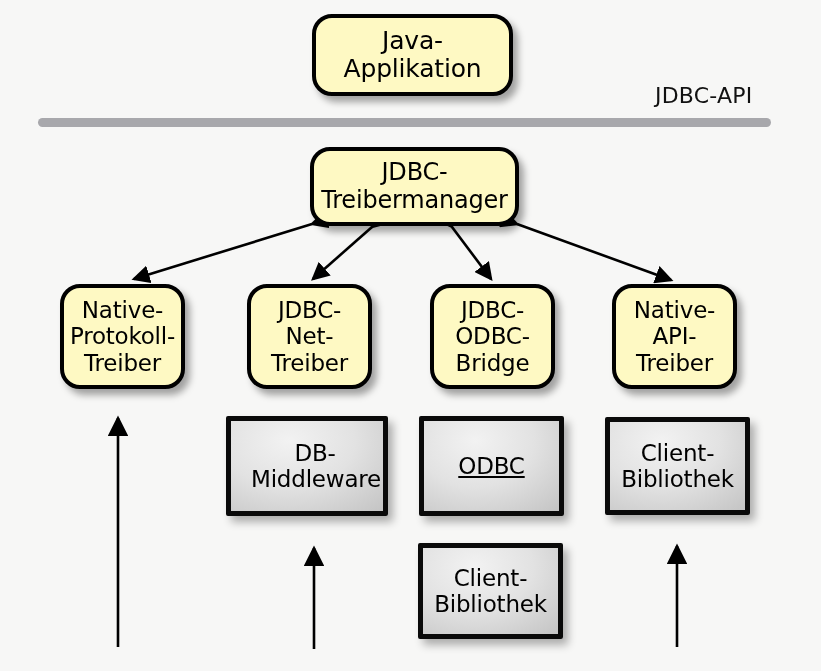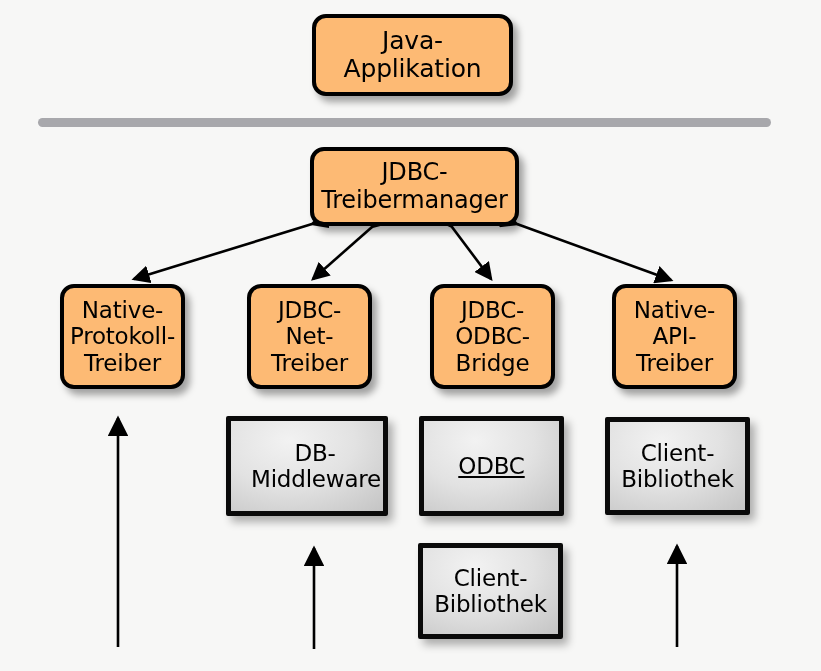--- a/index.html
+++ b/index.html
@@ -26,23 +26,23 @@
     text-align: center;
     color: #000;
     line-height: 1.14;
     letter-spacing: -0.2px;
     white-space: pre-line;
     z-index: 3;
   }
 
   
   .node.rounded {
-    background: #fdba74;
+    background: #fef9c3;
     border: 4px solid #000000;
-    border-radius: 14px;
+    border-radius: 20px;
     box-shadow: 5px 6px 7px rgba(0,0,0,0.35);
   }
 
   
   .node.flat {
     background: radial-gradient(ellipse 115% 135% at 38% 22%, #f2f2f2 0%, #e2e2e2 38%, #c9c9c9 72%, #b4b4b4 100%);
     border: 5px solid #0a0a0a;
     border-radius: 2px;
     box-shadow: 5px 6px 8px rgba(0,0,0,0.30);
   }
@@ -100,20 +100,21 @@
     <line x1="372" y1="227" x2="313" y2="279" stroke="#000" stroke-width="2.6" marker-start="url(#ah)" marker-end="url(#ah)"></line>
     <line x1="452" y1="227" x2="491" y2="279" stroke="#000" stroke-width="2.6" marker-start="url(#ah)" marker-end="url(#ah)"></line>
     <line x1="517" y1="224" x2="671" y2="280" stroke="#000" stroke-width="2.6" marker-start="url(#ah)" marker-end="url(#ah)"></line>
 
     <line x1="118" y1="647" x2="118" y2="418" stroke="#000" stroke-width="2.6" marker-end="url(#ahv)"></line>
     <line x1="314" y1="649" x2="314" y2="548" stroke="#000" stroke-width="2.6" marker-end="url(#ahv)"></line>
     <line x1="677" y1="647" x2="677" y2="546" stroke="#000" stroke-width="2.6" marker-end="url(#ahv)"></line>
   </svg>
 
   <div id="api-bar" style="left: 38px; top: 118px; width: 733px; height: 9px; background: rgb(168, 168, 172);"></div>
+  <div id="api-bar-label" style="left: 655px; top: 83px;">JDBC-API</div>
 
   <div id="node-host">
       <div class="node rounded" style="left: 312px; top: 14px; width: 201px; height: 82px; font-size: 25px;"><span class="node-label">Java-
 Applikation</span></div>
       <div class="node rounded" style="left: 310px; top: 147px; width: 209px; height: 79px; font-size: 24px;"><span class="node-label">JDBC-
 Treibermanager</span></div>
       <div class="node rounded" style="left: 60px; top: 284px; width: 125px; height: 105px; font-size: 23px;"><span class="node-label">Native-
 Protokoll-
 Treiber</span></div>
       <div class="node rounded" style="left: 247px; top: 284px; width: 125px; height: 105px; font-size: 23px;"><span class="node-label">JDBC-

